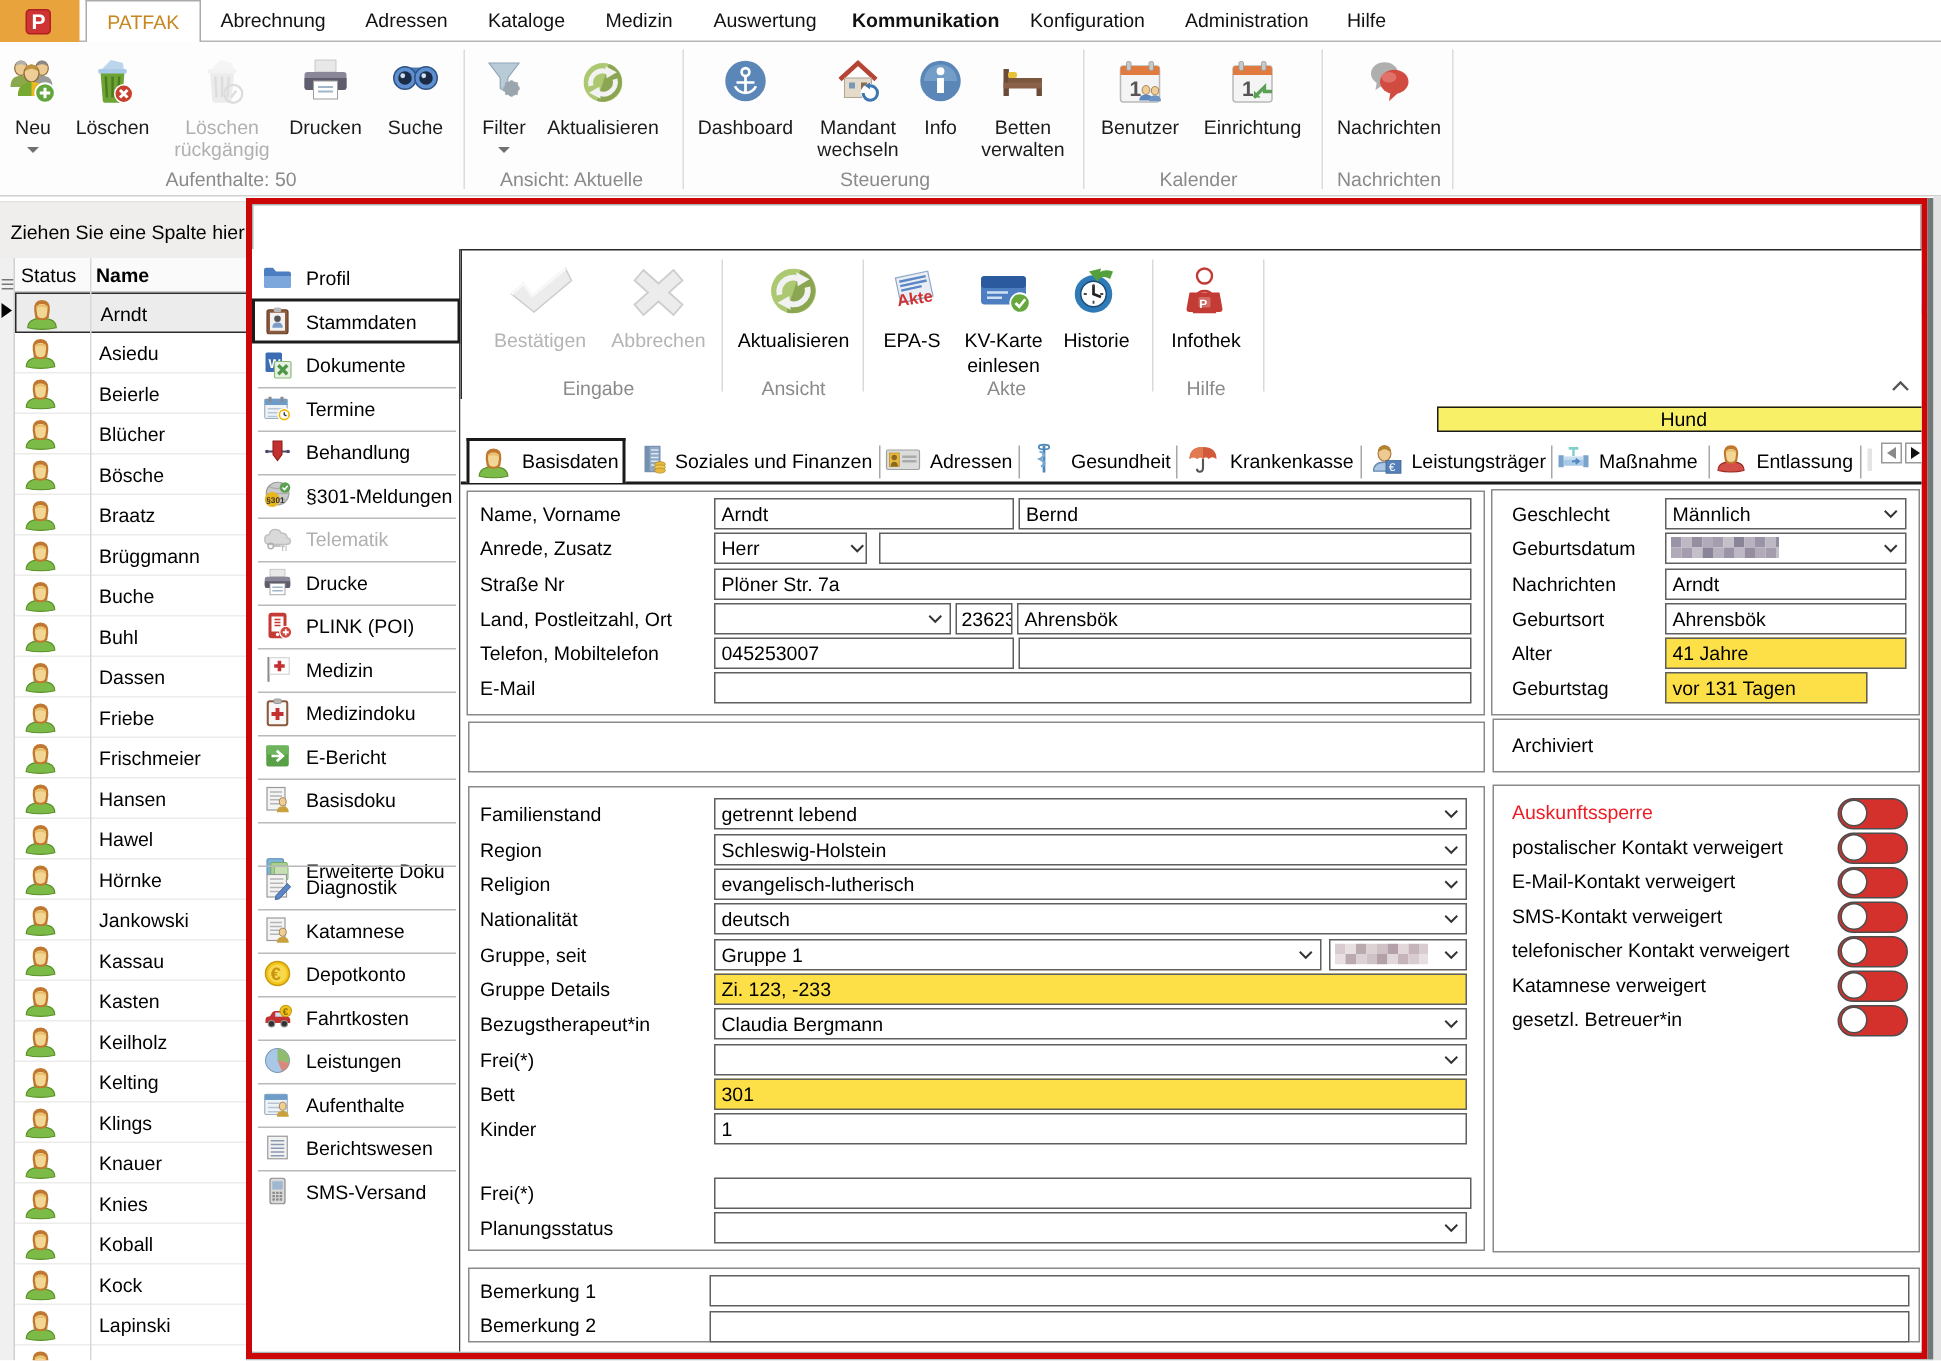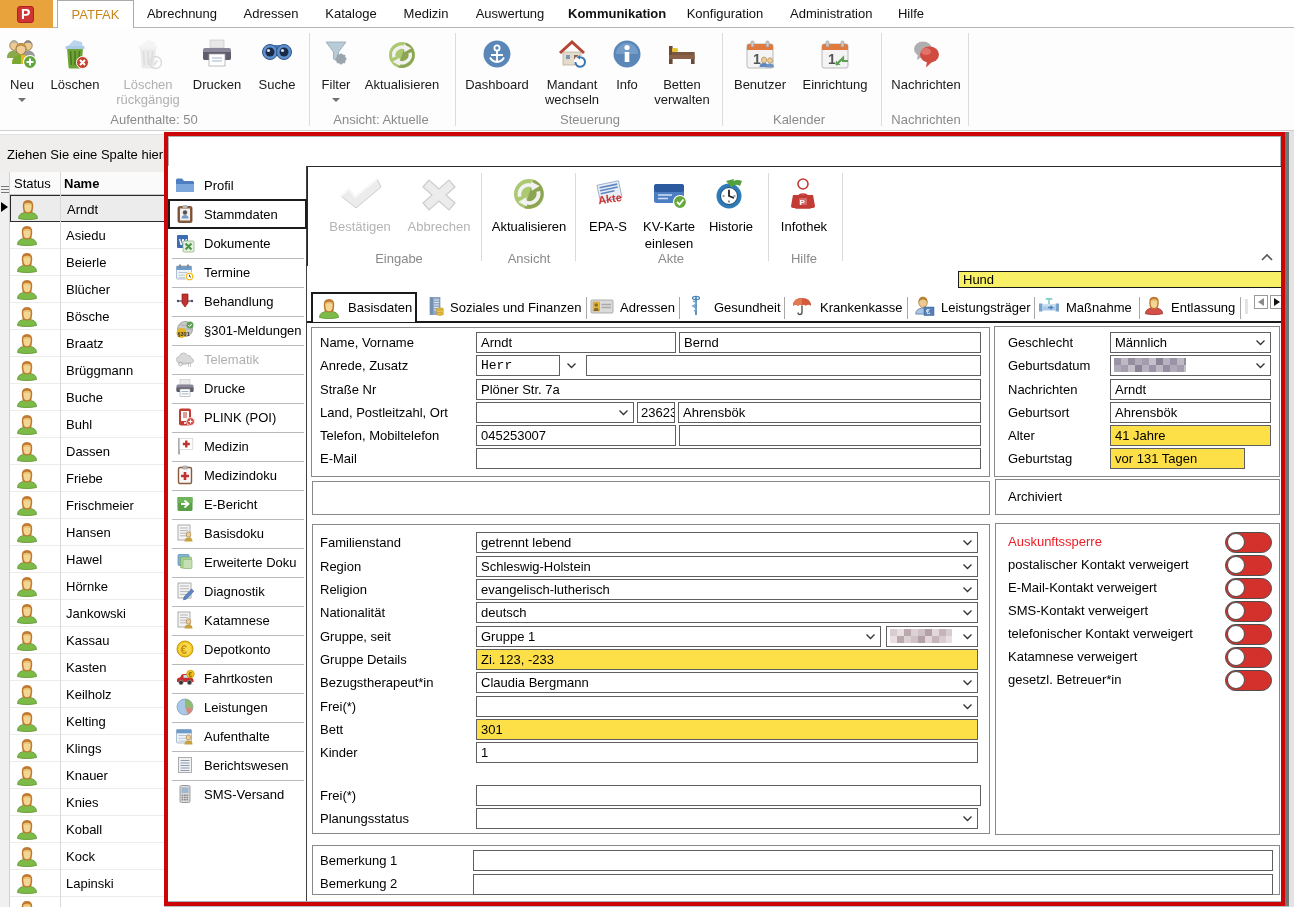--- a/index.html
+++ b/index.html
@@ -48,21 +48,21 @@
 
 #dribbon { position:absolute; left:139px; top:30px; width:974px; height:100px; background:#fff; border-left:1px solid #2a2a2a; border-top:1px solid #2a2a2a; }
 .dricon { position:absolute; top:10px; }
 .drlab { position:absolute; top:52px; height:16px; line-height:16px; text-align:center; white-space:nowrap; color:#000; }
 .drlab2 { position:absolute; top:69px; height:16px; line-height:16px; text-align:center; white-space:nowrap; color:#000; }
 .drsep { position:absolute; top:6px; width:1px; height:88px; background:#d9d9d9; }
 .dglab { position:absolute; top:84px; height:16px; line-height:16px; text-align:center; color:#8a8a8a; white-space:nowrap; }
 
 #content { position:absolute; left:139px; top:130px; width:974px; height:635px; background:#fff; overflow:hidden; }
 #katze { position:absolute; left:4px; top:5px; width:641px; height:17px; background:#7CCA6E; border:1px solid #1a1a1a; line-height:15px; padding-left:4px; }
-#hund { position:absolute; left:651px; top:5px; width:325px; height:17px; background:#F8F066; border:1px solid #1a1a1a; line-height:15px; padding-left:4px; }
+#hund { position:absolute; left:651px; top:5px; width:325px; height:17px; background:#F8F066; border:1px solid #1a1a1a; line-height:15px; padding-left:4px;text-align:center; }
 .gbox { position:absolute; border:1px solid #898989; background:#fff; }
 .flabel { position:absolute; white-space:nowrap; }
 .fin { position:absolute; height:21px; border:1px solid #5f5f5f; background:#fff; line-height:19px; padding-left:4px; white-space:nowrap; overflow:hidden; }
 .fro { background:#fde047; }
 
 .tog { position:absolute; width:47px; height:21px; background:#D4302C; border:1px solid #4d4d4d; border-radius:11.5px; }
 .tog .knob { position:absolute; left:0.5px; top:0.5px; width:18px; height:18px; background:#fff; border-radius:50%; border:1.4px solid #4d4d4d; }
 
 .dtabsep { position:absolute; width:1px; height:22px; background:#a8a8a8; }
 </style>
@@ -687,21 +687,21 @@
         <div class="sitem" style="top:353px;"><span class="sico" id="sico12"><svg width="20" height="20" viewBox="0 0 20 20">
               <rect x="3" y="2" width="12" height="15" fill="#f4f4f4" stroke="#9a9a9a" stroke-width="0.8"></rect>
               <path d="M5 5 L13 5" stroke="#b5b5b5" stroke-width="1"></path>
               <path d="M5 7.6 L13 7.6" stroke="#b5b5b5" stroke-width="1"></path>
               <path d="M5 10.2 L13 10.2" stroke="#b5b5b5" stroke-width="1"></path>
               <path d="M5 12.8 L13 12.8" stroke="#b5b5b5" stroke-width="1"></path>
               <ellipse cx="13.5" cy="11.5" rx="2.3" ry="2.7" fill="#eecd96" stroke="#9a7a4a" stroke-width="0.6"></ellipse>
               <path d="M9.5 18.5 Q9.5 14.5 13.5 14.5 Q17.5 14.5 17.5 18.5 Z" fill="#C9A23E"></path>
             </svg></span><span class="stx">Basisdoku</span></div>
         <div class="ssep" style="top:382px;"></div>
-        <div class="sitem" style="top:382px;"><span class="sico" id="sico13"><svg width="20" height="20" viewBox="0 0 20 20">
+        <div class="sitem" style="top:400px;"><span class="sico" id="sico13"><svg width="20" height="20" viewBox="0 0 20 20">
               <rect x="3" y="2.5" width="11" height="11" rx="1" fill="#7FB3D8" stroke="#5a8cb0" stroke-width="0.7"></rect>
               <rect x="5.5" y="5" width="11" height="11" rx="1" fill="#A9D18E" stroke="#7aa860" stroke-width="0.7" opacity="0.95"></rect>
               <rect x="8" y="7.5" width="9" height="9" rx="1" fill="#C6E0B4" stroke="#8ab87a" stroke-width="0.7"></rect>
             </svg></span><span class="stx">Erweiterte Doku</span></div>
         <div class="ssep" style="top:411px;"></div>
         <div class="sitem" style="top:411px;"><span class="sico" id="sico14"><svg width="20" height="20" viewBox="0 0 20 20">
               <rect x="3" y="2" width="13" height="15" fill="#f4f4f4" stroke="#9a9a9a" stroke-width="0.8"></rect>
               <path d="M5 5 L14 5" stroke="#b5b5b5" stroke-width="1"></path>
               <path d="M5 7.8 L14 7.8" stroke="#b5b5b5" stroke-width="1"></path>
               <path d="M5 10.6 L14 10.6" stroke="#b5b5b5" stroke-width="1"></path>
@@ -940,21 +940,21 @@
         <span class="abs" style="left:701px;top:223px;">Archiviert</span>
         <div class="gbox" style="left:5px;top:258px;width:678px;height:310px;"></div>
         <div class="gbox" style="left:688px;top:257px;width:285px;height:312px;"></div>
         <div class="gbox" style="left:5px;top:579px;width:968px;height:50px;"></div>
       </div>
     <div id="fields">
         <span class="flabel" style="left:13px;top:69px;">Name, Vorname</span>
         <div class="fin" style="left:169px;top:66px;width:200px;">Arndt</div>
         <div class="fin" style="left:372px;top:66px;width:302px;">Bernd</div>
         <span class="flabel" style="left:13px;top:92px;">Anrede, Zusatz</span>
-        <div class="fin" style="left:169px;top:89px;width:84px;font-family:Liberation Mono, monospace;">Herr</div>
+        <div class="fin" style="left:169px;top:89px;width:102px;">Herr</div>
         <svg class="abs" style="left:259px;top:96px;" width="11" height="7" viewBox="0 0 11 7">
           <path d="M1.5 1.5 L5.5 5.5 L9.5 1.5" fill="none" stroke="#333" stroke-width="1.3"></path>
         </svg>
         <div class="fin" style="left:279px;top:89px;width:395px;"></div>
         <span class="flabel" style="left:13px;top:116px;">Straße Nr</span>
         <div class="fin" style="left:169px;top:113px;width:505px;">Plöner Str. 7a</div>
         <span class="flabel" style="left:13px;top:139px;">Land, Postleitzahl, Ort</span>
         <div class="fin" style="left:169px;top:136px;width:158px;"></div>
         <svg class="abs" style="left:311px;top:143px;" width="11" height="7" viewBox="0 0 11 7">
           <path d="M1.5 1.5 L5.5 5.5 L9.5 1.5" fill="none" stroke="#333" stroke-width="1.3"></path>

